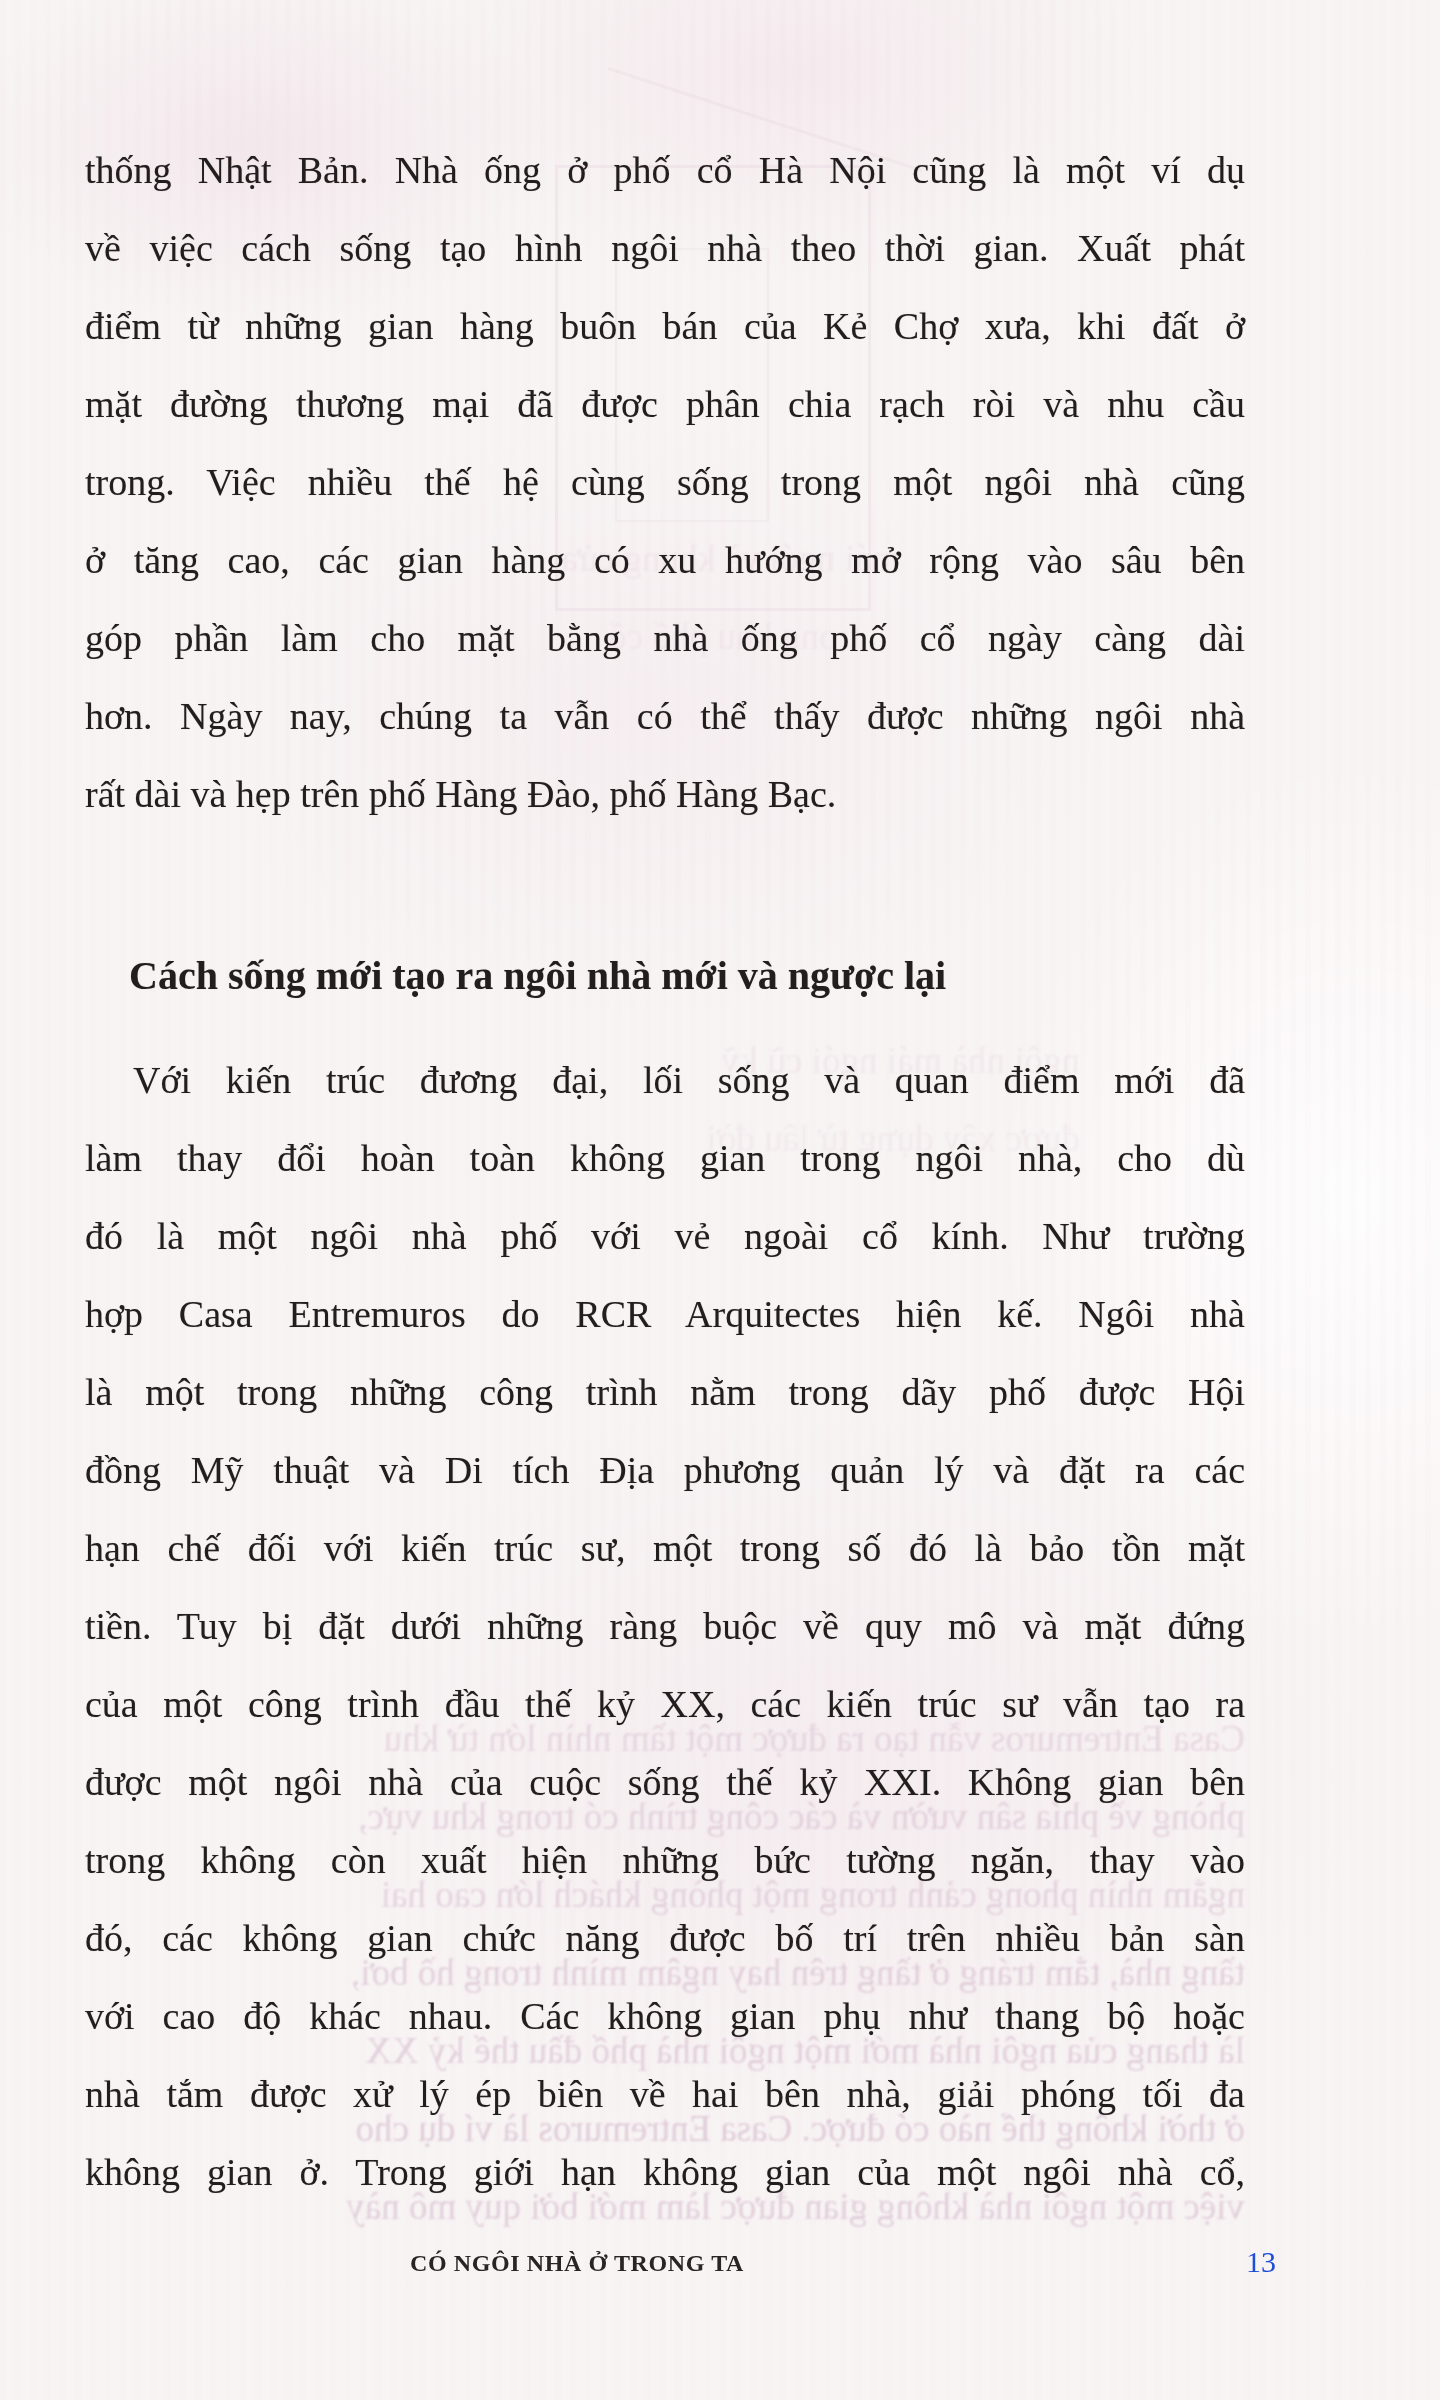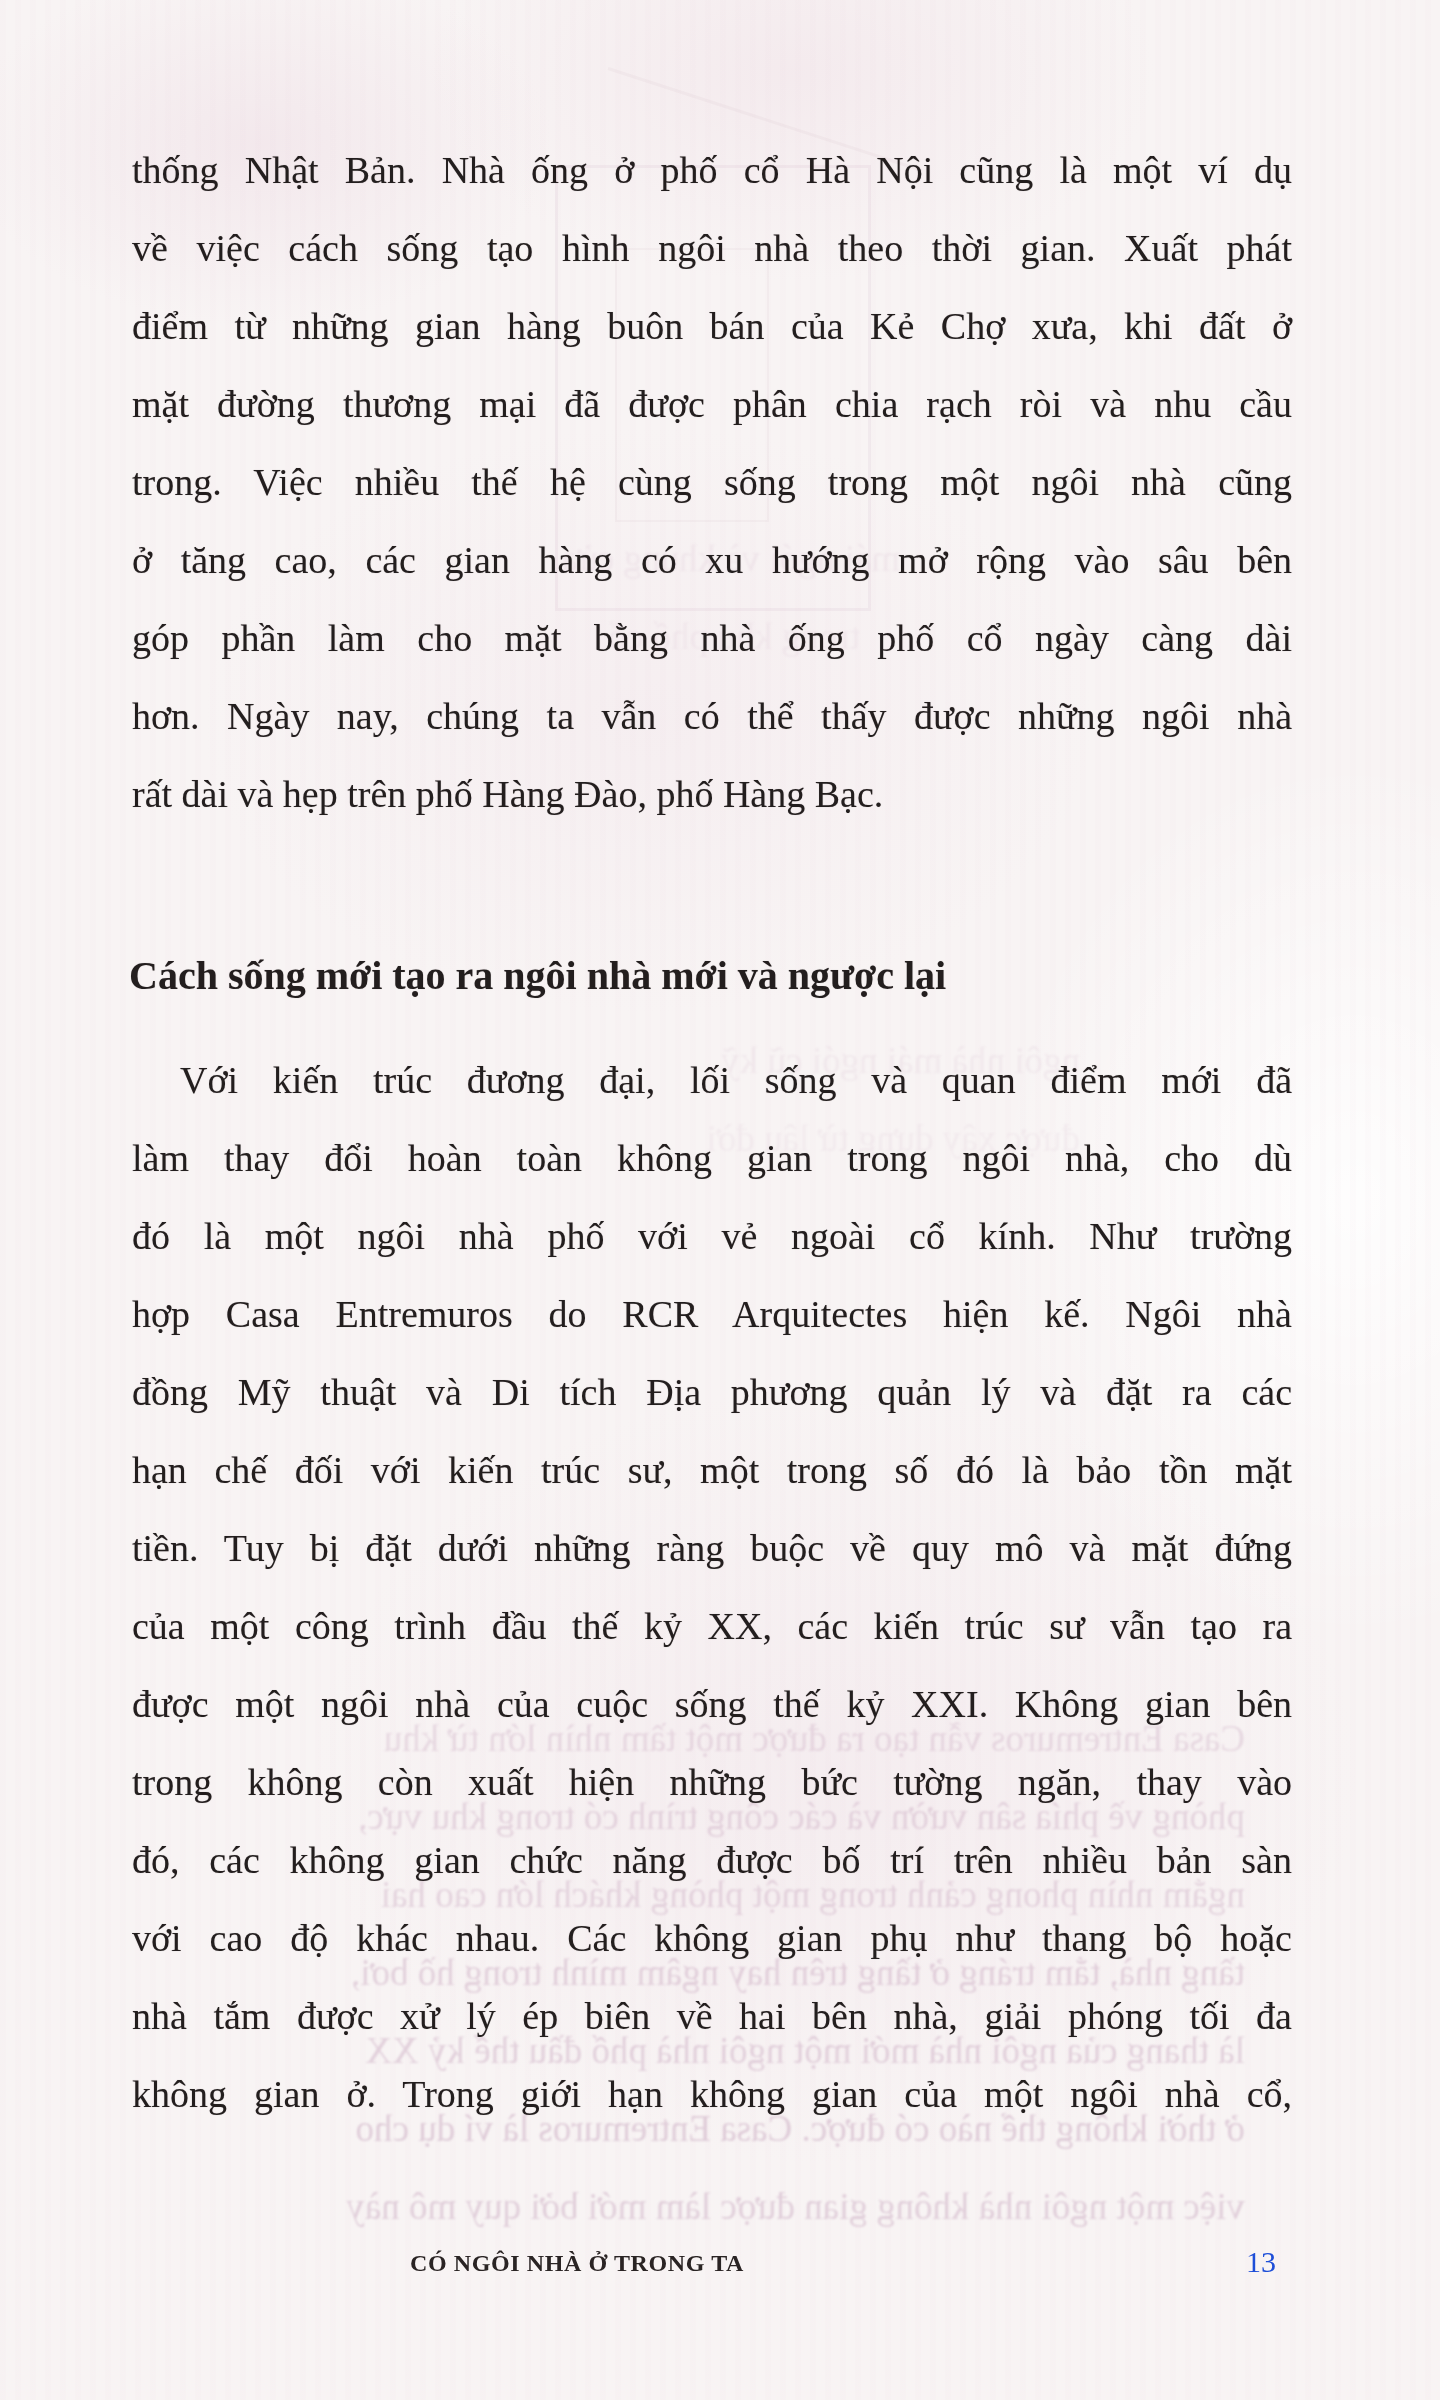--- a/index.html
+++ b/index.html
@@ -9,21 +9,21 @@
     background-image:
       repeating-linear-gradient(90deg, rgba(228,200,214,0.05) 0 6px, rgba(255,255,255,0) 6px 15px),
       radial-gradient(ellipse 420px 260px at 18% 6%, rgba(231,205,218,0.30), rgba(231,205,218,0) 70%),
       radial-gradient(ellipse 520px 300px at 55% 3%, rgba(234,210,221,0.28), rgba(234,210,221,0) 70%),
       radial-gradient(ellipse 640px 420px at 45% 30%, rgba(236,215,226,0.20), rgba(236,215,226,0) 70%),
       radial-gradient(ellipse 700px 520px at 58% 74%, rgba(233,211,223,0.22), rgba(233,211,223,0) 75%),
       radial-gradient(ellipse 520px 640px at 94% 50%, rgba(255,255,255,0.85), rgba(255,255,255,0) 70%);
     font-family:"Liberation Serif","DejaVu Serif",serif;
     color:#231e1e;
   }
-  .para{position:absolute;left:85px;width:1160px;margin-left:47px;}
+  .para{position:absolute;left:85px;width:1160px;}
   .tline{
     position:relative;height:78px;line-height:78px;font-size:38px;
     color:#231e1e;text-shadow:0 0 1px rgba(35,25,25,0.25);
   }
   .tline.j{text-align:justify;text-align-last:justify;}
   .heading{
     position:absolute;left:85px;width:1160px;top:937px;height:78px;line-height:78px;
     font-size:40px;font-weight:bold;text-indent:44px;
     text-shadow:0 0 1px rgba(35,25,25,0.25);
   }
@@ -78,20 +78,21 @@
     <div class="tline">rất dài và hẹp trên phố Hàng Đào, phố Hàng Bạc.</div>
   </div>
 
 <div class="heading">Cách sống mới tạo ra ngôi nhà mới và ngược lại</div>
 
 <div id="para2" class="para" style="top:1041px">
     <div class="tline j" style="text-indent: 48px;">Với kiến trúc đương đại, lối sống và quan điểm mới đã</div>
     <div class="tline j">làm thay đổi hoàn toàn không gian trong ngôi nhà, cho dù</div>
     <div class="tline j">đó là một ngôi nhà phố với vẻ ngoài cổ kính. Như trường</div>
     <div class="tline j">hợp Casa Entremuros do RCR Arquitectes hiện kế. Ngôi nhà</div>
+    <div class="tline j">là một trong những công trình nằm trong dãy phố được Hội</div>
     <div class="tline j">đồng Mỹ thuật và Di tích Địa phương quản lý và đặt ra các</div>
     <div class="tline j">hạn chế đối với kiến trúc sư, một trong số đó là bảo tồn mặt</div>
     <div class="tline j">tiền. Tuy bị đặt dưới những ràng buộc về quy mô và mặt đứng</div>
     <div class="tline j">của một công trình đầu thế kỷ XX, các kiến trúc sư vẫn tạo ra</div>
     <div class="tline j">được một ngôi nhà của cuộc sống thế kỷ XXI. Không gian bên</div>
     <div class="tline j">trong không còn xuất hiện những bức tường ngăn, thay vào</div>
     <div class="tline j">đó, các không gian chức năng được bố trí trên nhiều bản sàn</div>
     <div class="tline j">với cao độ khác nhau. Các không gian phụ như thang bộ hoặc</div>
     <div class="tline j">nhà tắm được xử lý ép biên về hai bên nhà, giải phóng tối đa</div>
     <div class="tline j">không gian ở. Trong giới hạn không gian của một ngôi nhà cổ,</div>

